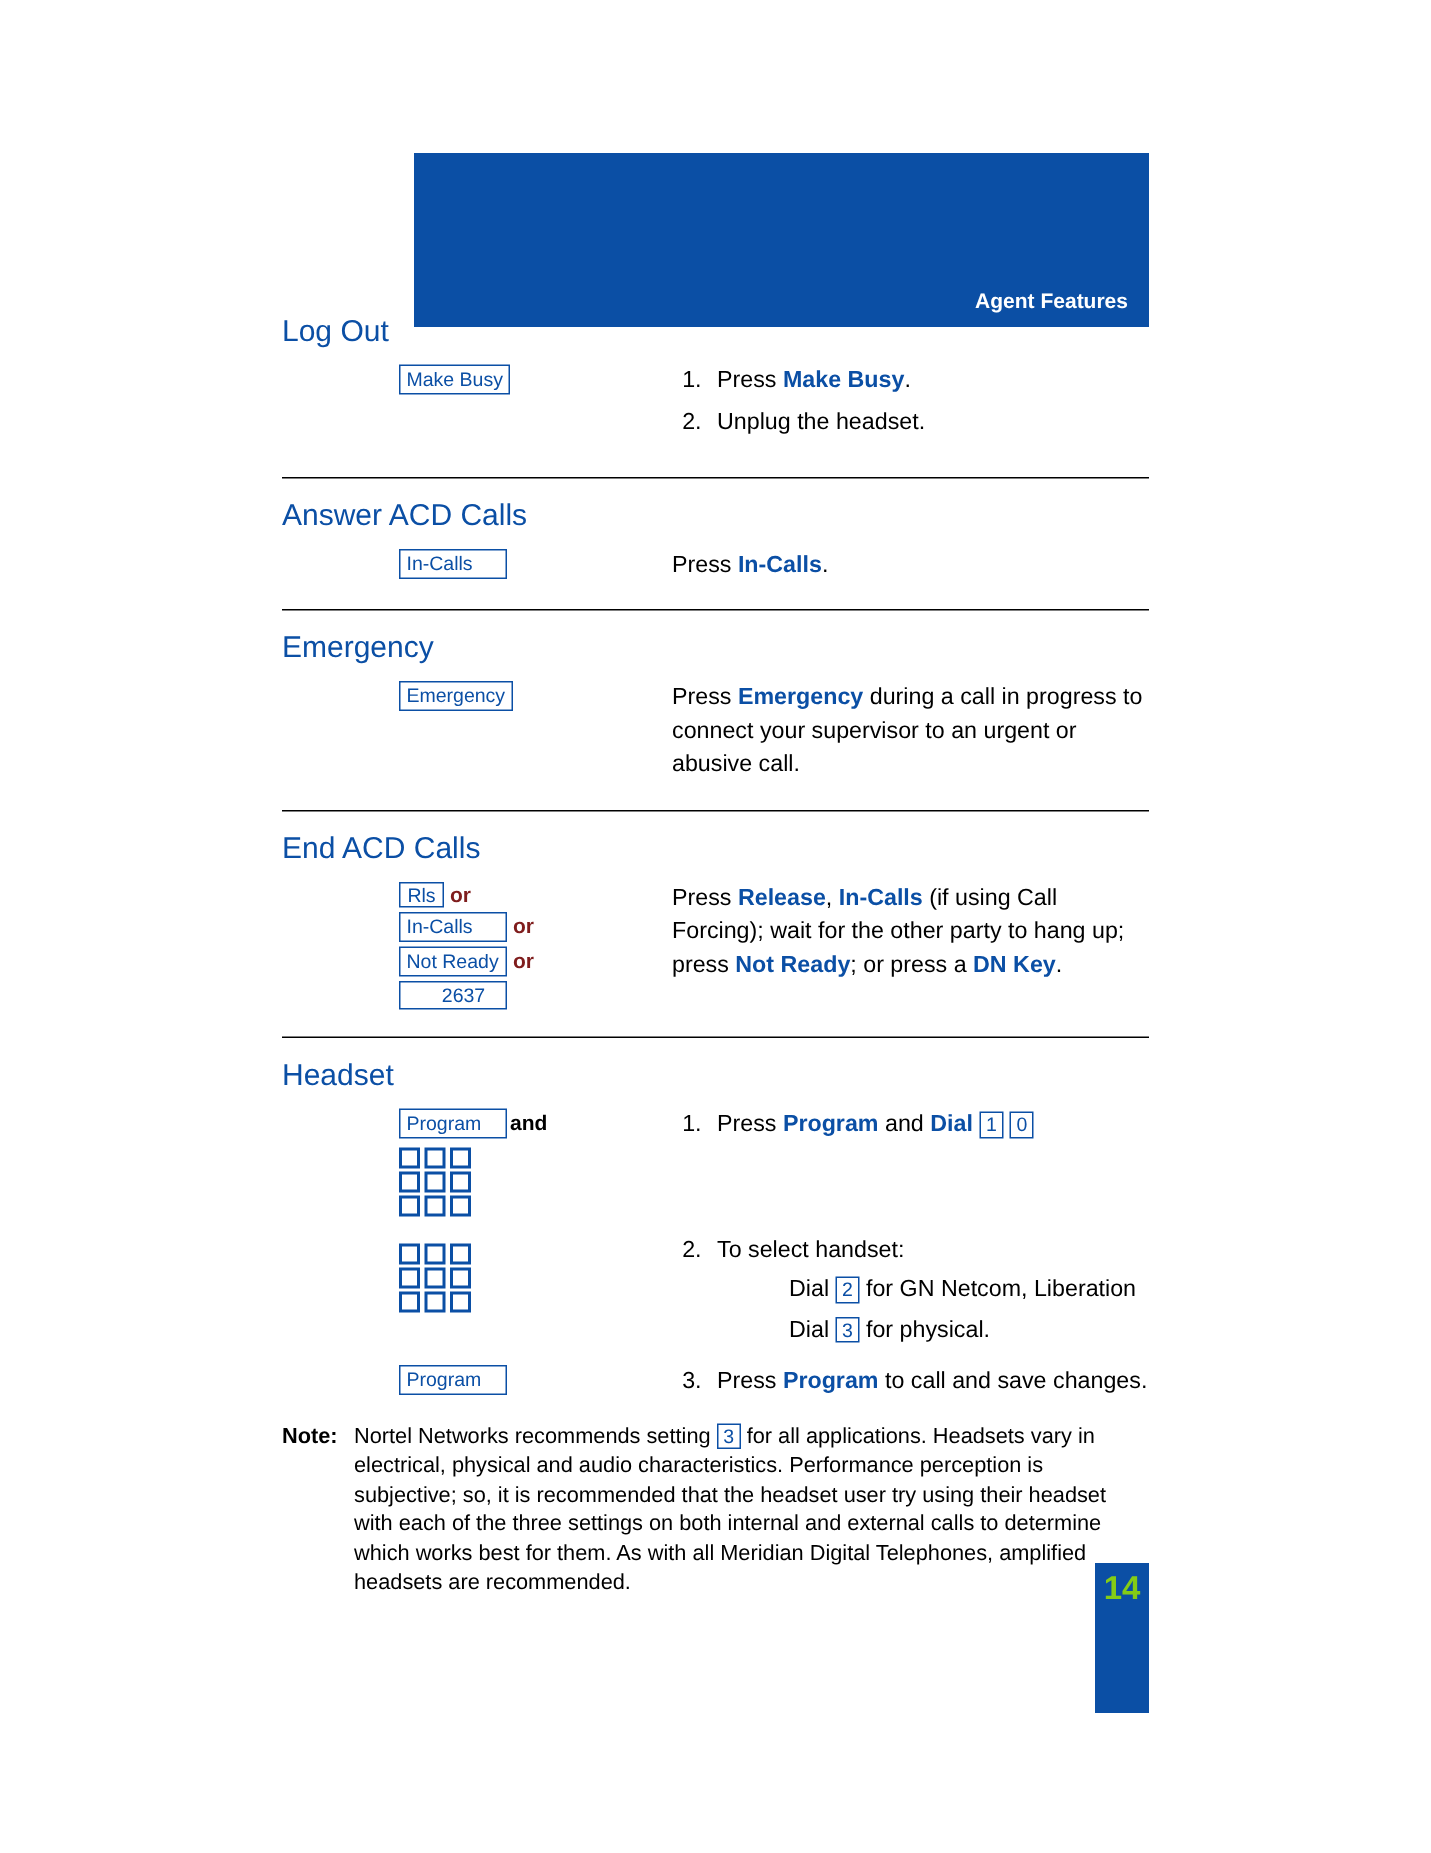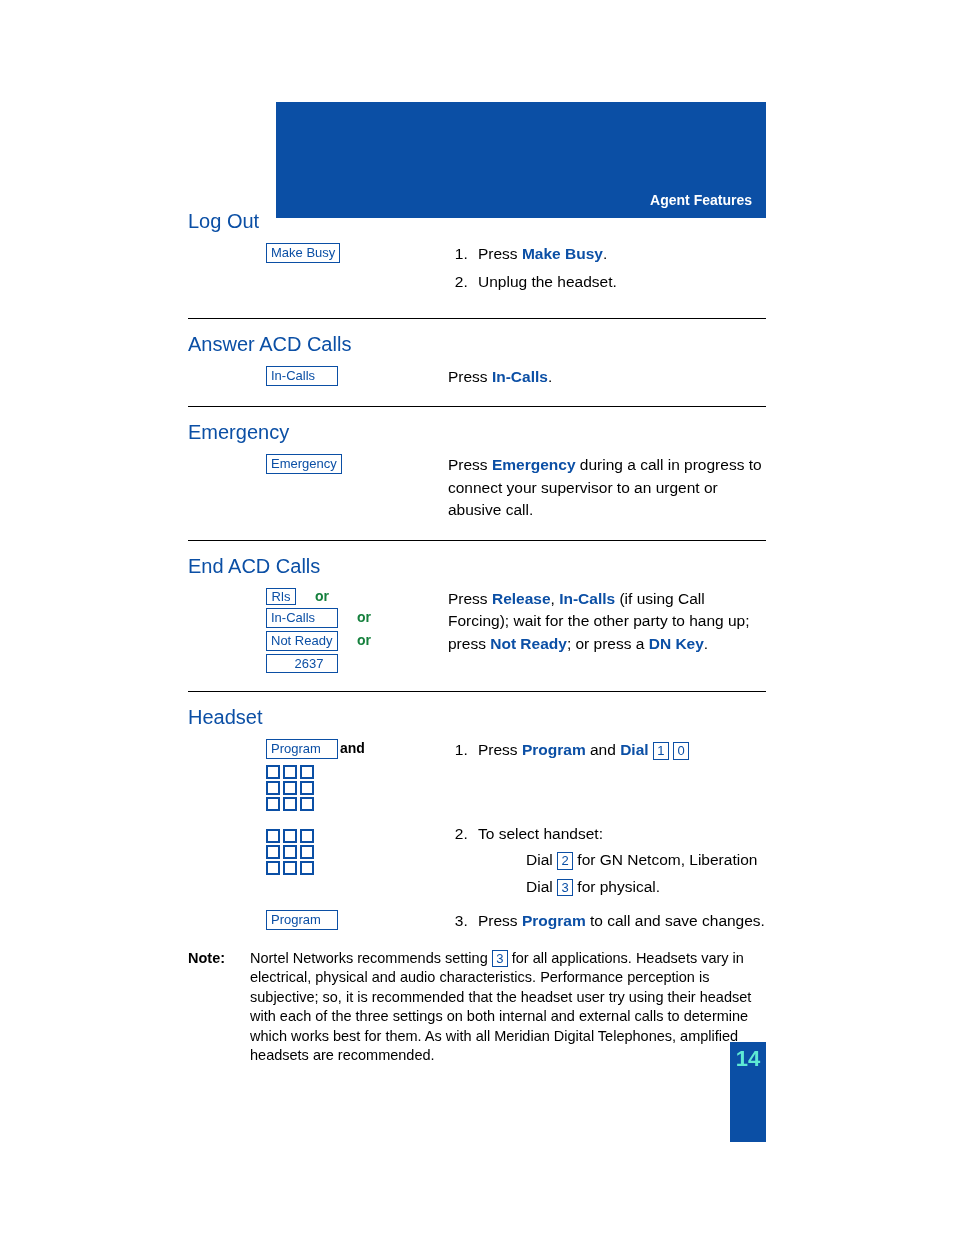--- a/index.html
+++ b/index.html
@@ -90,21 +90,21 @@
   }
   ol.steps {
     margin: 0;
     padding-left: 24px;
   }
   ol.steps li {
     margin-bottom: 6px;
     padding-left: 6px;
   }
   .kw { color: #0b4fa5; font-weight: bold; }
-  .or-txt { font-weight: bold; margin-left: 19px; color:#15803d; }
+  .or-txt { font-weight: bold; margin-left: 4px; color:#7f1d1d; }
   .and-txt { font-weight: bold; margin-left: 2px; color:#000; }
   .keypad {
     margin-top: 6px;
     line-height: 0;
   }
   .keypad .krow { line-height: 0; margin-bottom: 2px; }
   .keypad .k {
     display: inline-block;
     width: 10px;
     height: 10px;
@@ -125,21 +125,21 @@
   .note-block .note-lbl { font-weight: bold; }
   .page-num-tab {
     position: absolute;
     right: 188px;
     top: 1042px;
     width: 36px;
     height: 100px;
     background: #0b4fa5;
   }
   .page-num {
-    color: #5eead4;
+    color: #84cc16;
     font-weight: bold;
     font-size: 22px;
     text-align: center;
     padding-top: 4px;
   }
 </style>
 </head>
 <body>
 
 <div class="page">
@@ -247,21 +247,21 @@
         <span class="key-btn">Program</span>
       </div>
       <div class="right-col">
         <ol class="steps" start="3">
           <li><span>Press </span><span class="kw">Program</span><span> to call and save changes.</span></li>
         </ol>
       </div>
     </div>
 
     <div class="note-block">
-      <div style="display:flex;gap:14px;">
+      <div style="display:flex;">
         <div style="width:48px;"><span class="note-lbl">Note:</span></div>
         <div style="flex:1;">
           <span> Nortel Networks recommends setting </span><span class="key-btn dig">3</span><span> for all applications. Headsets vary in electrical, physical and audio characteristics. Performance perception is subjective; so, it is recommended that the headset user try using their headset with each of the three settings on both internal and external calls to determine which works best for them. As with all Meridian Digital Telephones, amplified headsets are recommended.</span>
         </div>
       </div>
     </div>
 
   </div>
 
   <div class="page-num-tab">

